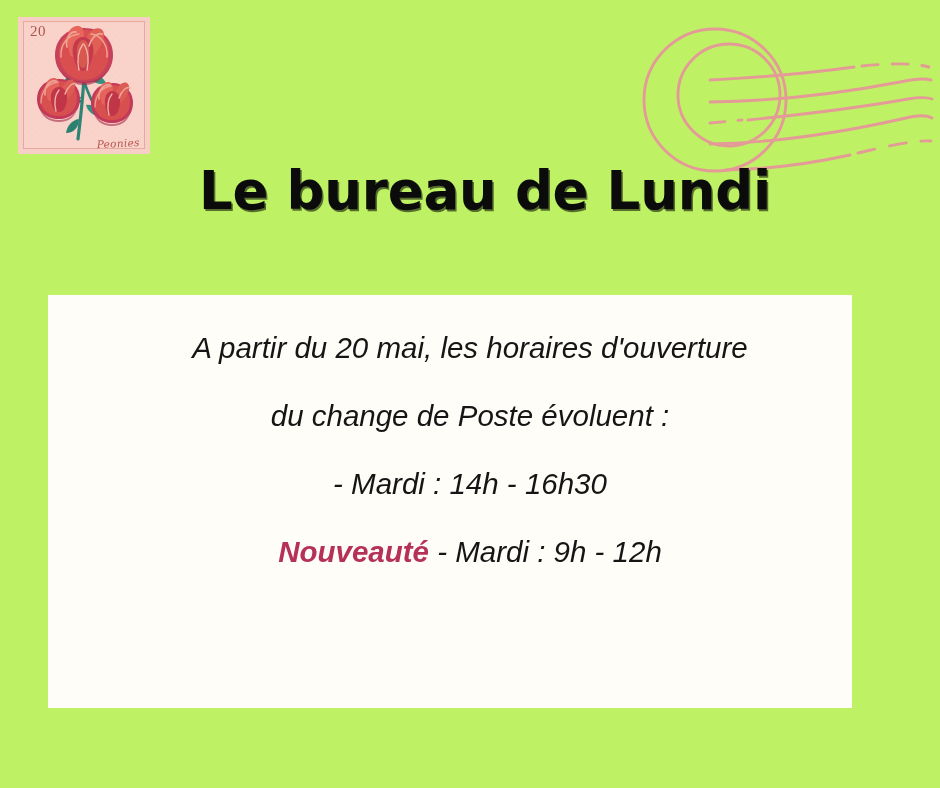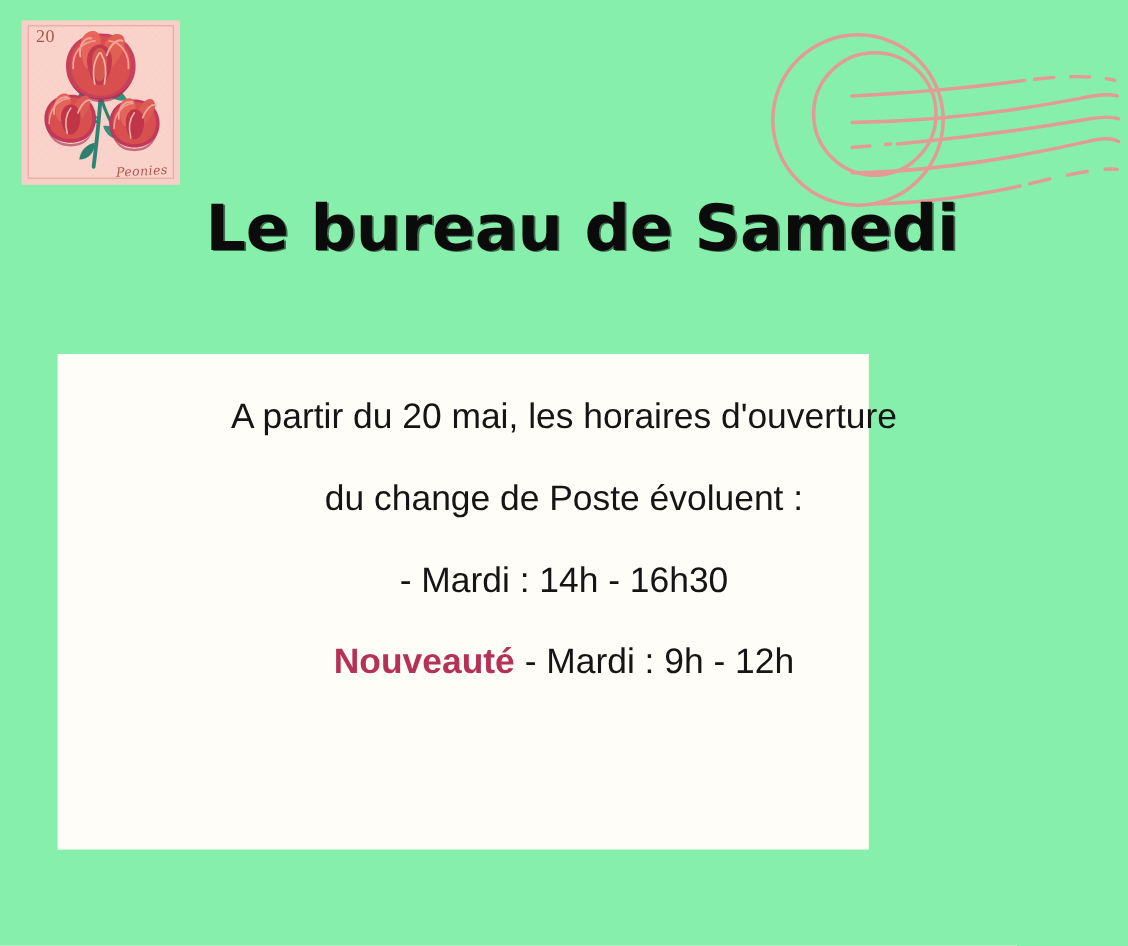--- a/index.html
+++ b/index.html
@@ -14,21 +14,21 @@
     overflow: hidden;
     position: relative;
   }
 
   
   #poster {
     position: absolute;
     left: 0; top: 0;
     width: 940px;
     height: 788px;
-    background: #86efac;
+    background: #bef264;
     overflow: hidden;
   }
 
   
   .stamp {
     position: absolute;
     left: 8px;
     top: 7px;
     width: 152px;
     height: 157px;
@@ -120,23 +120,24 @@
     color: #0b0b0b;
     text-shadow: 1.5px 1.5px 0 rgba(0,0,0,.55);
   }
   .title-line { display: block; white-space: nowrap; }
 
   
   .card {
     position: absolute;
     left: 48px;
     top: 295px;
-    width: 676px;
+    width: 804px;
     height: 413px;
     background: #fffdf7;
+    font-style: italic;
   }
   .card-body {
     position: absolute;
     left: 0;
     top: 19px;
     width: 844px;
     text-align: center;
   }
   .body-line {
     font-family: "Liberation Sans", sans-serif;
@@ -242,21 +243,21 @@
         <path d="M92 109 C103 108 114 107 124 106" stroke-dasharray="15 13"></path>
         <path d="M130 106 C200 99 256 91 290 85 C302 83 309 83 314 85"></path>
         <path d="M92 130 C160 129 235 116 288 104 C300 101 309 101 314 104"></path>
         <path d="M108 156 C160 155 200 148 232 141"></path>
         <path d="M240 139 C270 132 296 126 313 127" stroke-dasharray="17 15"></path>
       </g>
     </svg>
   </div>
 
   <h1 class="title">
-    <span class="title-line">Le bureau de Samedi</span>
+    <span class="title-line">Le bureau de Lundi</span>
   </h1>
 
   <div class="card">
     <div class="card-body">
       <div class="body-line">A partir du 20 mai, les horaires d'ouverture</div>
       <div class="body-line">du change de Poste évoluent :</div>
       <div class="body-line">
         <span>- Mardi : 14h - 16h30</span>
       </div>
       <div class="body-line">

